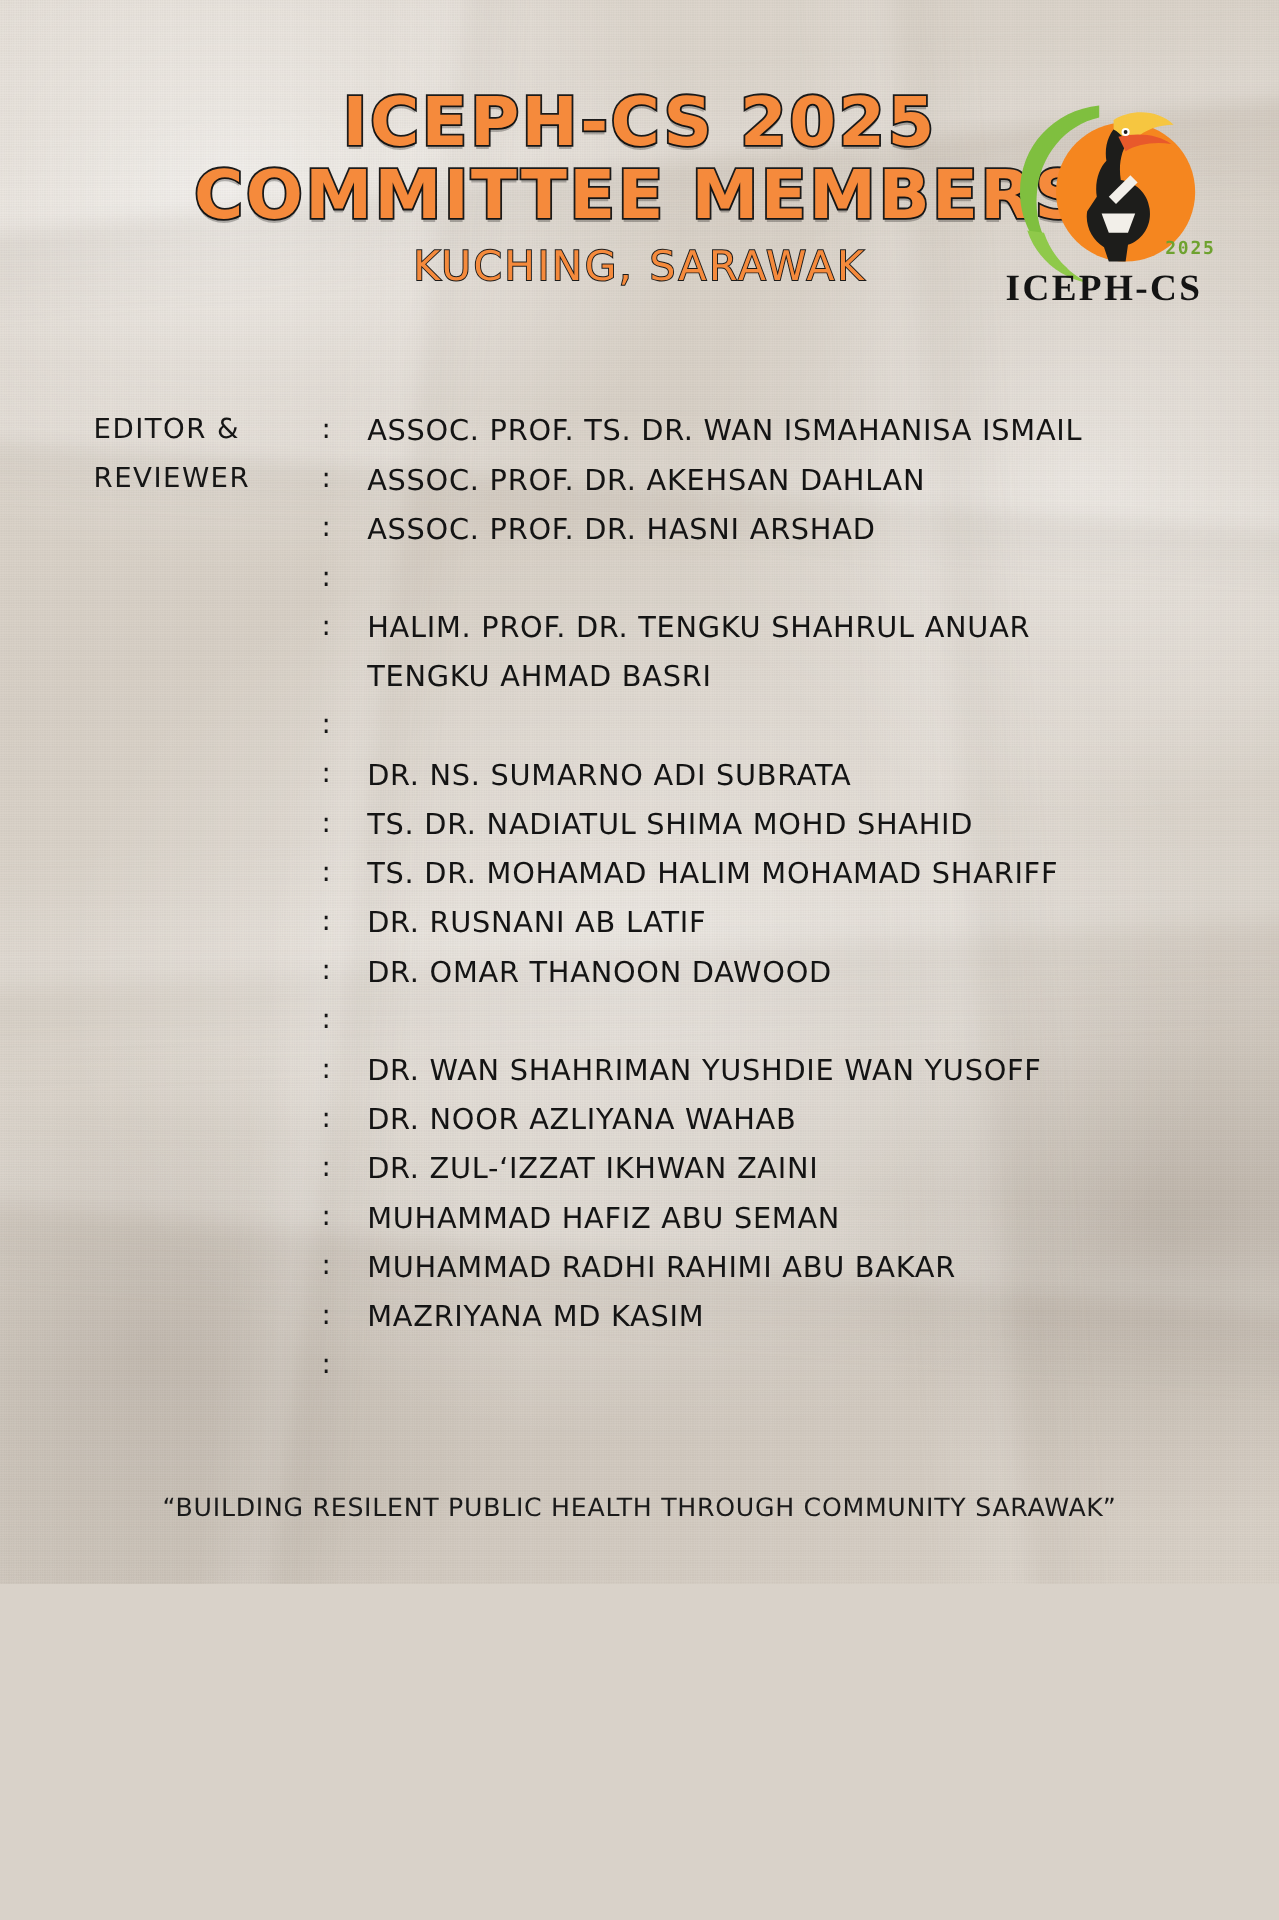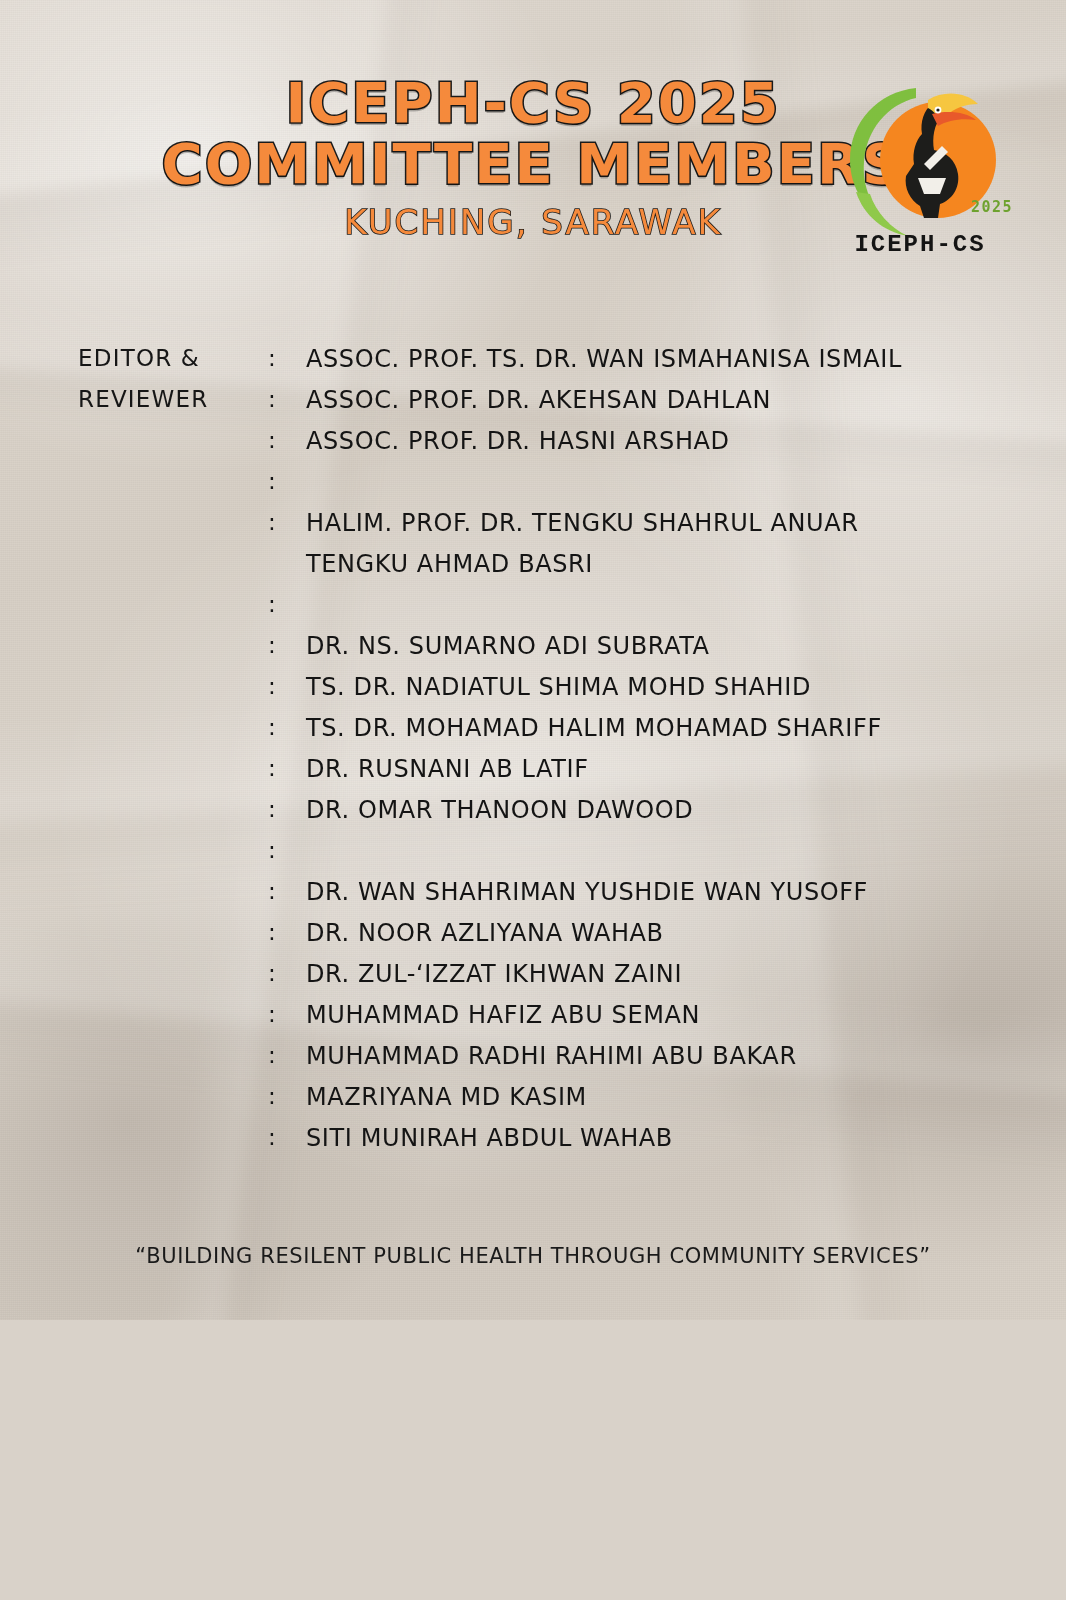--- a/index.html
+++ b/index.html
@@ -127,23 +127,23 @@
     top: 60px;
     width: 200px;
     height: 200px;
   }
   #logo .logo-text {
     position: absolute;
     left: 0;
     bottom: 2px;
     width: 200px;
     text-align: center;
-    font-family: Liberation Mono, monospace;
+    font-family: Liberation Serif, serif;
     font-weight: bold;
-    font-size: 24px;
+    font-size: 31px;
     letter-spacing: 2px;
     color: #141414;
   }
 
   
   #list {
     position: absolute;
     left: 78px;
     top: 345px;
     width: 920px;
@@ -345,20 +345,19 @@
 
     <div class="row">
       <div class="label"></div>
       <div class="colon-cell">:</div>
       <div class="name">MAZRIYANA MD KASIM</div>
     </div>
 
     <div class="row">
       <div class="label"></div>
       <div class="colon-cell">:</div>
-      <div class="name">SITI MUNIRAH ABDUL WAHAB</div>
     </div>
 
   </div>
 
-  <div id="footer">“BUILDING RESILENT PUBLIC HEALTH THROUGH COMMUNITY SERVICES”</div>
+  <div id="footer">“BUILDING RESILENT PUBLIC HEALTH THROUGH COMMUNITY SARAWAK”</div>
 
 </div>
 
 </body></html>

